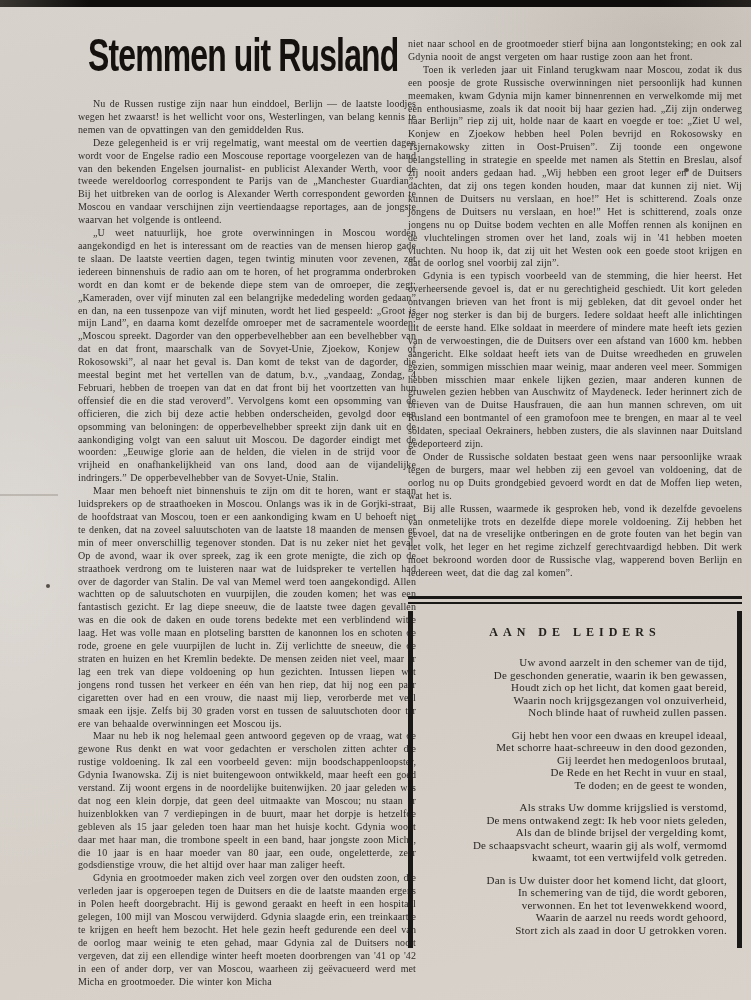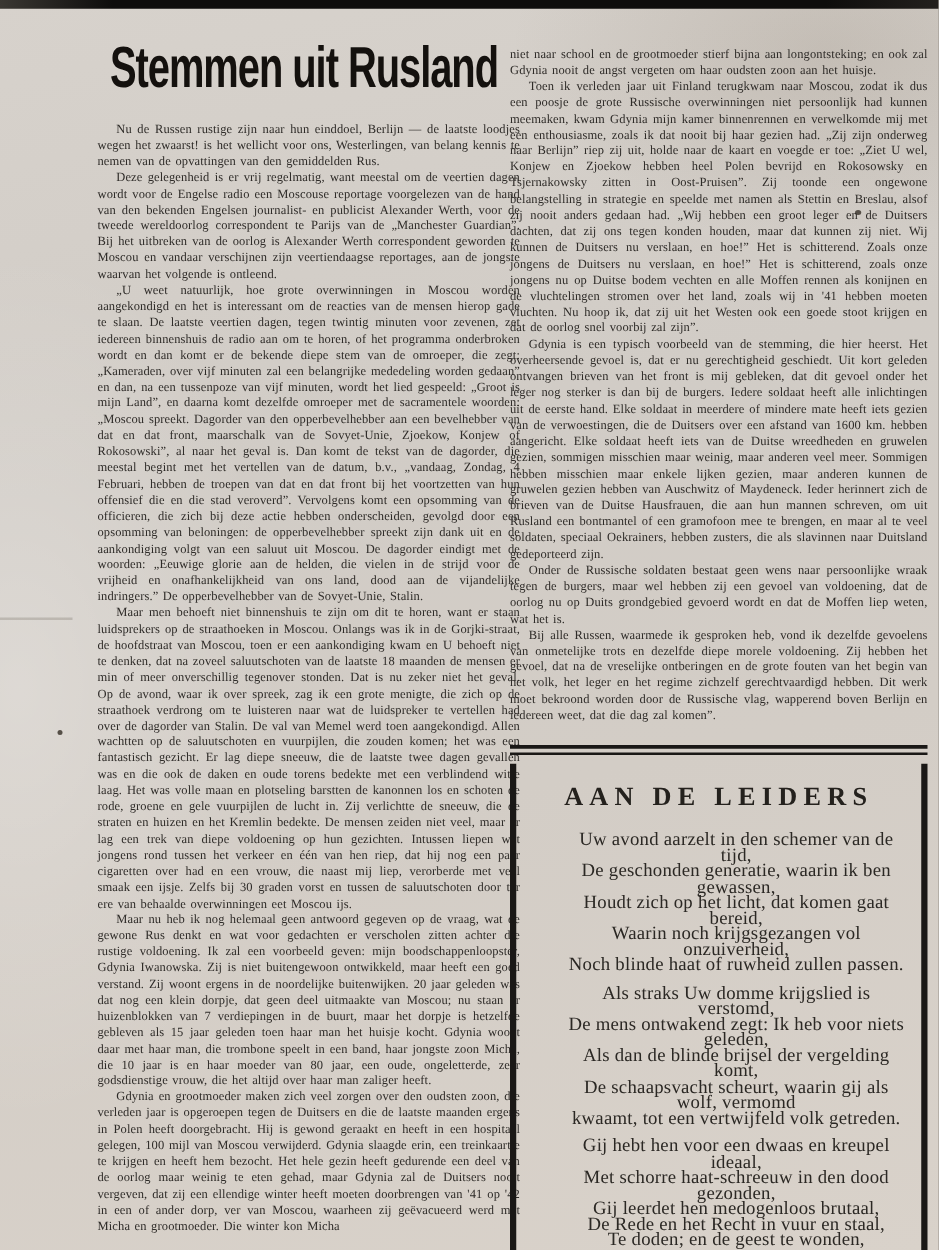--- a/index.html
+++ b/index.html
@@ -41,27 +41,27 @@
   }
 
   .box { margin-top:16px; }
   .rule-double { height:3px; border-top:3px solid #1a1816; border-bottom:2px solid #1a1816; }
   .box-inner {
     border-left:5px solid #1a1816; border-right:5px solid #1a1816;
     margin:7px 0; padding:14px 10px 10px 10px;
   }
   .box-title {
     margin:0 0 16px 0; text-align:center;
-    font-size:21px; font-weight:700; letter-spacing:5px; color:#24211d;
+    font-size:12px; font-weight:700; letter-spacing:5px; color:#24211d;
     font-family:"Liberation Serif", serif;
   }
   .stanza {
-    white-space:pre-line; text-align:center; text-indent:0;
+    white-space:pre-line; text-align:right; text-indent:0;
     margin:0 0 10px 28px;
-    font-size:15px; line-height:12.5px; letter-spacing:.2px; color:#2b2824;
+    font-size:11px; line-height:12.5px; letter-spacing:.2px; color:#2b2824;
   }
   .stanza:last-child { margin-bottom:2px; }
 </style>
 </head>
 <body>
 
 <div class="page">
   <div class="top-strip"></div>
   <div class="fold-line"></div>
   <div class="speck a"></div>
@@ -73,45 +73,45 @@
     </h1>
     <p>Nu de Russen rustige zijn naar hun einddoel, Berlijn — de laatste loodjes wegen het zwaarst! is het wellicht voor ons, Westerlingen, van belang kennis te nemen van de opvattingen van den gemiddelden Rus.</p>
     <p>Deze gelegenheid is er vrij regelmatig, want meestal om de veertien dagen wordt voor de Engelse radio een Moscouse reportage voorgelezen van de hand van den bekenden Engelsen journalist- en publicist Alexander Werth, voor de tweede wereldoorlog correspondent te Parijs van de „Manchester Guardian”. Bij het uitbreken van de oorlog is Alexander Werth correspondent geworden te Moscou en vandaar verschijnen zijn veertiendaagse reportages, aan de jongste waarvan het volgende is ontleend.</p>
     <p>„U weet natuurlijk, hoe grote overwinningen in Moscou worden aangekondigd en het is interessant om de reacties van de mensen hierop gade te slaan. De laatste veertien dagen, tegen twintig minuten voor zevenen, zet iedereen binnenshuis de radio aan om te horen, of het programma onderbroken wordt en dan komt er de bekende diepe stem van de omroeper, die zegt: „Kameraden, over vijf minuten zal een belangrijke mededeling worden gedaan” en dan, na een tussenpoze van vijf minuten, wordt het lied gespeeld: „Groot is mijn Land”, en daarna komt dezelfde omroeper met de sacramentele woorden: „Moscou spreekt. Dagorder van den opperbevelhebber aan een bevelhebber van dat en dat front, maarschalk van de Sovyet-Unie, Zjoekow, Konjew of Rokosowski”, al naar het geval is. Dan komt de tekst van de dagorder, die meestal begint met het vertellen van de datum, b.v., „vandaag, Zondag, 4 Februari, hebben de troepen van dat en dat front bij het voortzetten van hun offensief die en die stad veroverd”. Vervolgens komt een opsomming van de officieren, die zich bij deze actie hebben onderscheiden, gevolgd door een opsomming van beloningen: de opperbevelhebber spreekt zijn dank uit en de aankondiging volgt van een saluut uit Moscou. De dagorder eindigt met de woorden: „Eeuwige glorie aan de helden, die vielen in de strijd voor de vrijheid en onafhankelijkheid van ons land, dood aan de vijandelijke indringers.” De opperbevelhebber van de Sovyet-Unie, Stalin.</p>
     <p>Maar men behoeft niet binnenshuis te zijn om dit te horen, want er staan luidsprekers op de straathoeken in Moscou. Onlangs was ik in de Gorjki-straat, de hoofdstraat van Moscou, toen er een aankondiging kwam en U behoeft niet te denken, dat na zoveel saluutschoten van de laatste 18 maanden de mensen er min of meer onverschillig tegenover stonden. Dat is nu zeker niet het geval. Op de avond, waar ik over spreek, zag ik een grote menigte, die zich op de straathoek verdrong om te luisteren naar wat de luidspreker te vertellen had over de dagorder van Stalin. De val van Memel werd toen aangekondigd. Allen wachtten op de saluutschoten en vuurpijlen, die zouden komen; het was een fantastisch gezicht. Er lag diepe sneeuw, die de laatste twee dagen gevallen was en die ook de daken en oude torens bedekte met een verblindend witte laag. Het was volle maan en plotseling barstten de kanonnen los en schoten de rode, groene en gele vuurpijlen de lucht in. Zij verlichtte de sneeuw, die de straten en huizen en het Kremlin bedekte. De mensen zeiden niet veel, maar er lag een trek van diepe voldoening op hun gezichten. Intussen liepen wat jongens rond tussen het verkeer en één van hen riep, dat hij nog een paar cigaretten over had en een vrouw, die naast mij liep, verorberde met veel smaak een ijsje. Zelfs bij 30 graden vorst en tussen de saluutschoten door ter ere van behaalde overwinningen eet Moscou ijs.</p>
     <p>Maar nu heb ik nog helemaal geen antwoord gegeven op de vraag, wat de gewone Rus denkt en wat voor gedachten er verscholen zitten achter die rustige voldoening. Ik zal een voorbeeld geven: mijn boodschappenloopster, Gdynia Iwanowska. Zij is niet buitengewoon ontwikkeld, maar heeft een goed verstand. Zij woont ergens in de noordelijke buitenwijken. 20 jaar geleden was dat nog een klein dorpje, dat geen deel uitmaakte van Moscou; nu staan er huizenblokken van 7 verdiepingen in de buurt, maar het dorpje is hetzelfde gebleven als 15 jaar geleden toen haar man het huisje kocht. Gdynia woont daar met haar man, die trombone speelt in een band, haar jongste zoon Micha, die 10 jaar is en haar moeder van 80 jaar, een oude, ongeletterde, zeer godsdienstige vrouw, die het altijd over haar man zaliger heeft.</p>
     <p>Gdynia en grootmoeder maken zich veel zorgen over den oudsten zoon, die verleden jaar is opgeroepen tegen de Duitsers en die de laatste maanden ergens in Polen heeft doorgebracht. Hij is gewond geraakt en heeft in een hospitaal gelegen, 100 mijl van Moscou verwijderd. Gdynia slaagde erin, een treinkaartje te krijgen en heeft hem bezocht. Het hele gezin heeft gedurende een deel van de oorlog maar weinig te eten gehad, maar Gdynia zal de Duitsers nooit vergeven, dat zij een ellendige winter heeft moeten doorbrengen van '41 op '42 in een of ander dorp, ver van Moscou, waarheen zij geëvacueerd werd met Micha en grootmoeder. Die winter kon Micha</p>
   </div>
 
   <div class="col col2">
-    <p class="cont">niet naar school en de grootmoeder stierf bijna aan longontsteking; en ook zal Gdynia nooit de angst vergeten om haar oudsten zoon aan het huisje.</p>
+    <p class="cont">niet naar school en de grootmoeder stierf bijna aan longontsteking; en ook zal Gdynia nooit de angst vergeten om haar rustige zoon aan het front.</p>
     <p>Toen ik verleden jaar uit Finland terugkwam naar Moscou, zodat ik dus een poosje de grote Russische overwinningen niet persoonlijk had kunnen meemaken, kwam Gdynia mijn kamer binnenrennen en verwelkomde mij met een enthousiasme, zoals ik dat nooit bij haar gezien had. „Zij zijn onderweg naar Berlijn” riep zij uit, holde naar de kaart en voegde er toe: „Ziet U wel, Konjew en Zjoekow hebben heel Polen bevrijd en Rokosowsky en Tsjernakowsky zitten in Oost-Pruisen”. Zij toonde een ongewone belangstelling in strategie en speelde met namen als Stettin en Breslau, alsof zij nooit anders gedaan had. „Wij hebben een groot leger en de Duitsers dachten, dat zij ons tegen konden houden, maar dat kunnen zij niet. Wij kunnen de Duitsers nu verslaan, en hoe!” Het is schitterend. Zoals onze jongens de Duitsers nu verslaan, en hoe!” Het is schitterend, zoals onze jongens nu op Duitse bodem vechten en alle Moffen rennen als konijnen en de vluchtelingen stromen over het land, zoals wij in '41 hebben moeten vluchten. Nu hoop ik, dat zij uit het Westen ook een goede stoot krijgen en dat de oorlog snel voorbij zal zijn”.</p>
     <p>Gdynia is een typisch voorbeeld van de stemming, die hier heerst. Het overheersende gevoel is, dat er nu gerechtigheid geschiedt. Uit kort geleden ontvangen brieven van het front is mij gebleken, dat dit gevoel onder het leger nog sterker is dan bij de burgers. Iedere soldaat heeft alle inlichtingen uit de eerste hand. Elke soldaat in meerdere of mindere mate heeft iets gezien van de verwoestingen, die de Duitsers over een afstand van 1600 km. hebben aangericht. Elke soldaat heeft iets van de Duitse wreedheden en gruwelen gezien, sommigen misschien maar weinig, maar anderen veel meer. Sommigen hebben misschien maar enkele lijken gezien, maar anderen kunnen de gruwelen gezien hebben van Auschwitz of Maydeneck. Ieder herinnert zich de brieven van de Duitse Hausfrauen, die aan hun mannen schreven, om uit Rusland een bontmantel of een gramofoon mee te brengen, en maar al te veel soldaten, speciaal Oekrainers, hebben zusters, die als slavinnen naar Duitsland gedeporteerd zijn.</p>
     <p>Onder de Russische soldaten bestaat geen wens naar persoonlijke wraak tegen de burgers, maar wel hebben zij een gevoel van voldoening, dat de oorlog nu op Duits grondgebied gevoerd wordt en dat de Moffen liep weten, wat het is.</p>
     <p>Bij alle Russen, waarmede ik gesproken heb, vond ik dezelfde gevoelens van onmetelijke trots en dezelfde diepe morele voldoening. Zij hebben het gevoel, dat na de vreselijke ontberingen en de grote fouten van het begin van het volk, het leger en het regime zichzelf gerechtvaardigd hebben. Dit werk moet bekroond worden door de Russische vlag, wapperend boven Berlijn en iedereen weet, dat die dag zal komen”.</p>
 
     <div class="box">
       <div class="rule-double"></div>
       <div class="box-inner">
         <h2 class="box-title">AAN DE LEIDERS</h2>
         <div class="stanza">Uw avond aarzelt in den schemer van de tijd,
 De geschonden generatie, waarin ik ben gewassen,
 Houdt zich op het licht, dat komen gaat bereid,
 Waarin noch krijgsgezangen vol onzuiverheid,
 Noch blinde haat of ruwheid zullen passen.</div>
+        <div class="stanza">Gij hebt hen voor een dwaas en kreupel ideaal,
+Met schorre haat-schreeuw in den dood gezonden,
+Gij leerdet hen medogenloos brutaal,
+De Rede en het Recht in vuur en staal,
+Te doden; en de geest te wonden,</div>
         <div class="stanza">Als straks Uw domme krijgslied is verstomd,
 De mens ontwakend zegt: Ik heb voor niets geleden,
 Als dan de blinde brijsel der vergelding komt,
 De schaapsvacht scheurt, waarin gij als wolf, vermomd
 kwaamt, tot een vertwijfeld volk getreden.</div>
-        <div class="stanza">Gij hebt hen voor een dwaas en kreupel ideaal,
-Met schorre haat-schreeuw in den dood gezonden,
-Gij leerdet hen medogenloos brutaal,
-De Rede en het Recht in vuur en staal,
-Te doden; en de geest te wonden,</div>
         <div class="stanza">Dan is Uw duister door het komend licht, dat gloort,
 In schemering van de tijd, die wordt geboren,
 verwonnen. En het tot levenwekkend woord,
 Waarin de aarzel nu reeds wordt gehoord,
 Stort zich als zaad in door U getrokken voren.</div>
       </div>
 
     </div>
   </div>
 </div>

